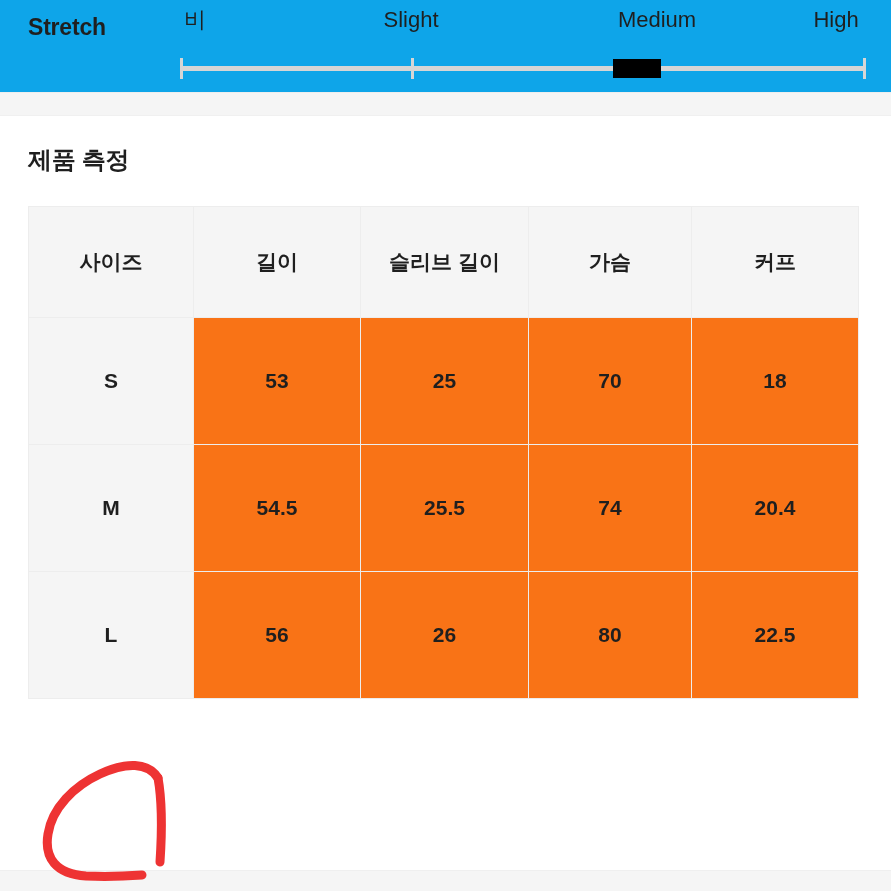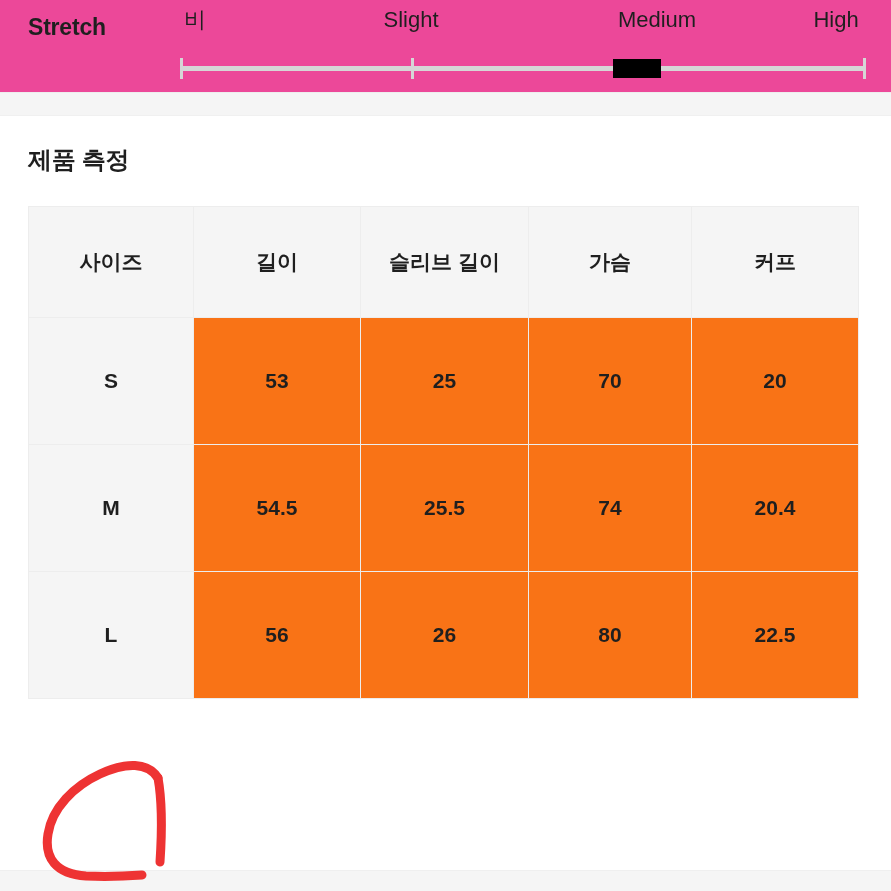--- a/index.html
+++ b/index.html
@@ -13,21 +13,21 @@
     font-family: "Liberation Sans", "DejaVu Sans", sans-serif;
     color: #1a1a1a;
     overflow: hidden;
     position: relative;
   }
 
   
   .stretch-section {
     position: relative;
     height: 92px;
-    background: #ec4899;
+    background: #0ea5e9;
   }
   .stretch-title {
     position: absolute;
     left: 28px;
     top: 14px;
     font-size: 23px;
     font-weight: bold;
     color: #1f1f1f;
     letter-spacing: -0.2px;
   }
@@ -233,21 +233,21 @@
         <th>가슴</th>
         <th>커프</th>
       </tr>
     </thead>
     <tbody>
       <tr>
         <td class="size-cell">S</td>
         <td>53</td>
         <td>25</td>
         <td>70</td>
-        <td>20</td>
+        <td>18</td>
       </tr>
       <tr>
         <td class="size-cell">M</td>
         <td>54.5</td>
         <td>25.5</td>
         <td>74</td>
         <td>20.4</td>
       </tr>
       <tr>
         <td class="size-cell">L</td>

